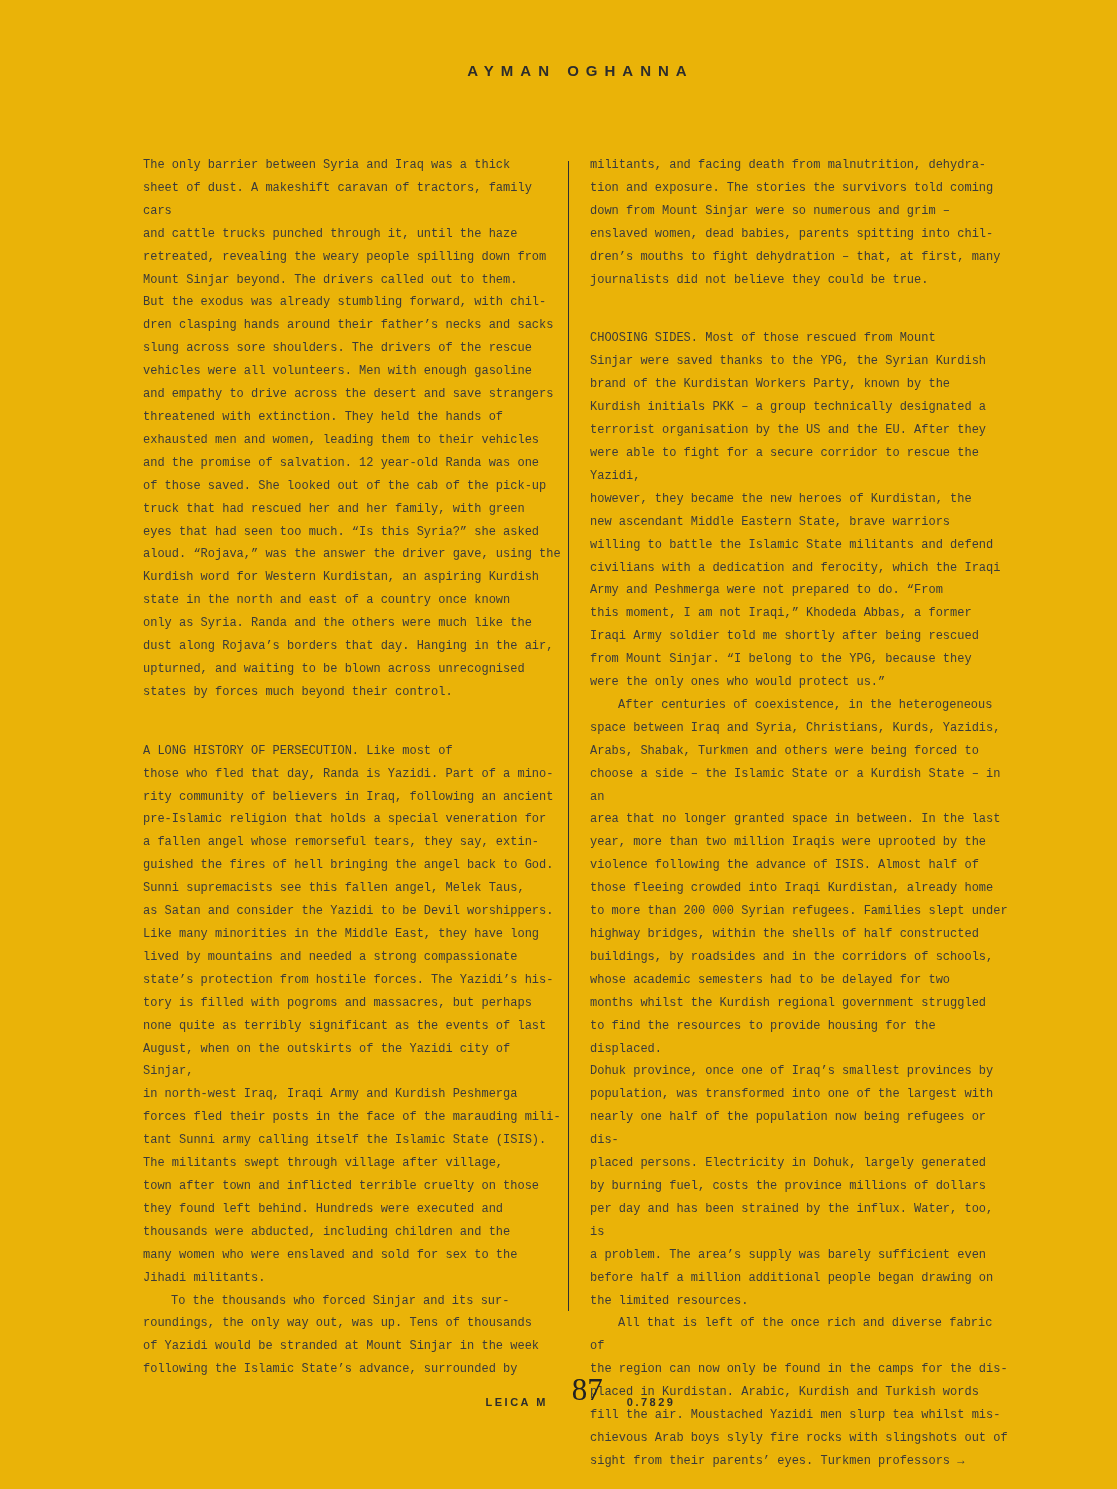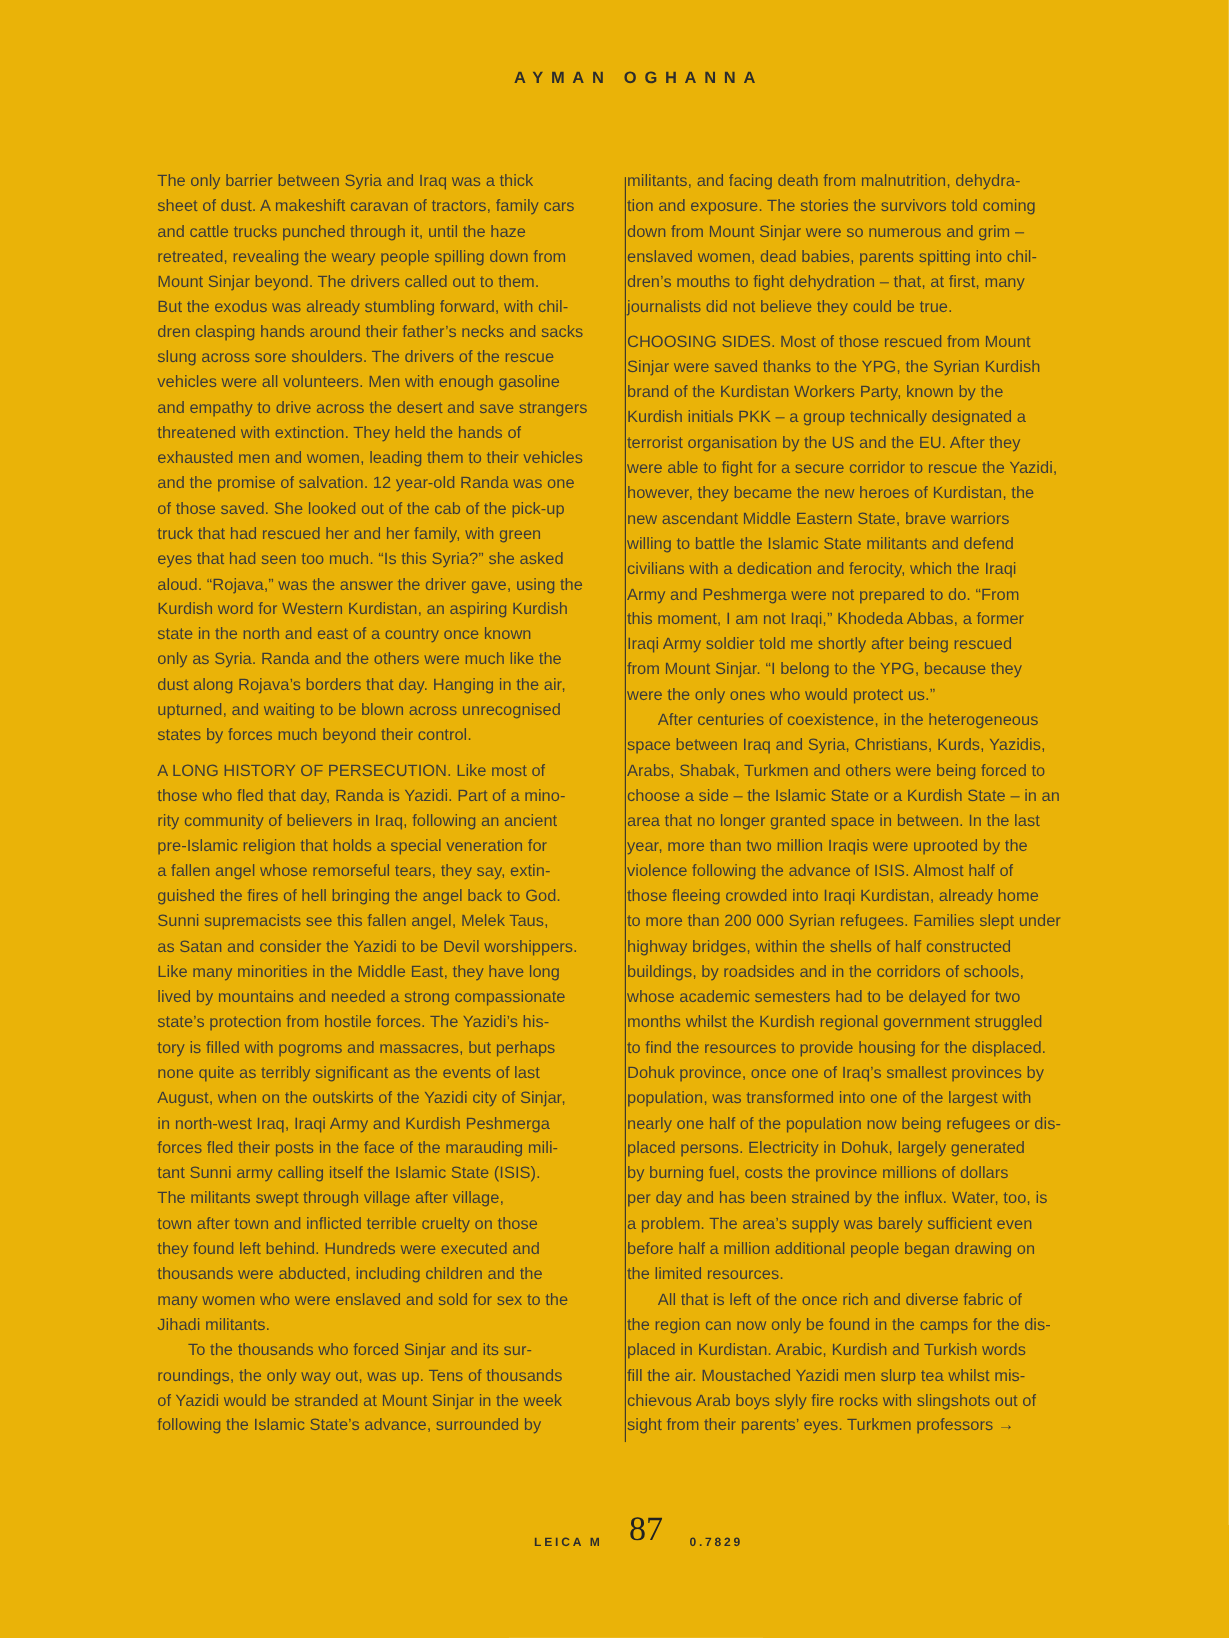--- a/index.html
+++ b/index.html
@@ -24,36 +24,36 @@
     font-size: 15px;
     letter-spacing: 7px;
     color: #2d2d2d;
   }
   .col {
     position: absolute;
     top: 154px;
     width: 420px;
   }
   .col-left  { left: 143px; }
-  .col-right { left: 570px; }
+  .col-right { left: 590px; }
   .col-divider {
     position: absolute;
     left: 568px; top: 161px;
     width: 1px; height: 1150px;
     background: #303030;
   }
   .para {
     margin: 0;
     white-space: pre-line;
-    font-family: Liberation Sans, sans-serif;
-    font-size: 15px;
+    font-family: Liberation Mono, monospace;
+    font-size: 12px;
     line-height: 22.9px;
     color: #3b3b3b;
   }
-  .para.gap { margin-top: 9px; }
+  .para.gap { margin-top: 36px; }
   .para.indent { text-indent: 28px; }
   .footer {
     position: absolute;
     top: 1372px; left: 0; width: 100%;
     display: flex;
     justify-content: center;
     align-items: flex-end;
     gap: 24px;
   }
   .footer-small {

